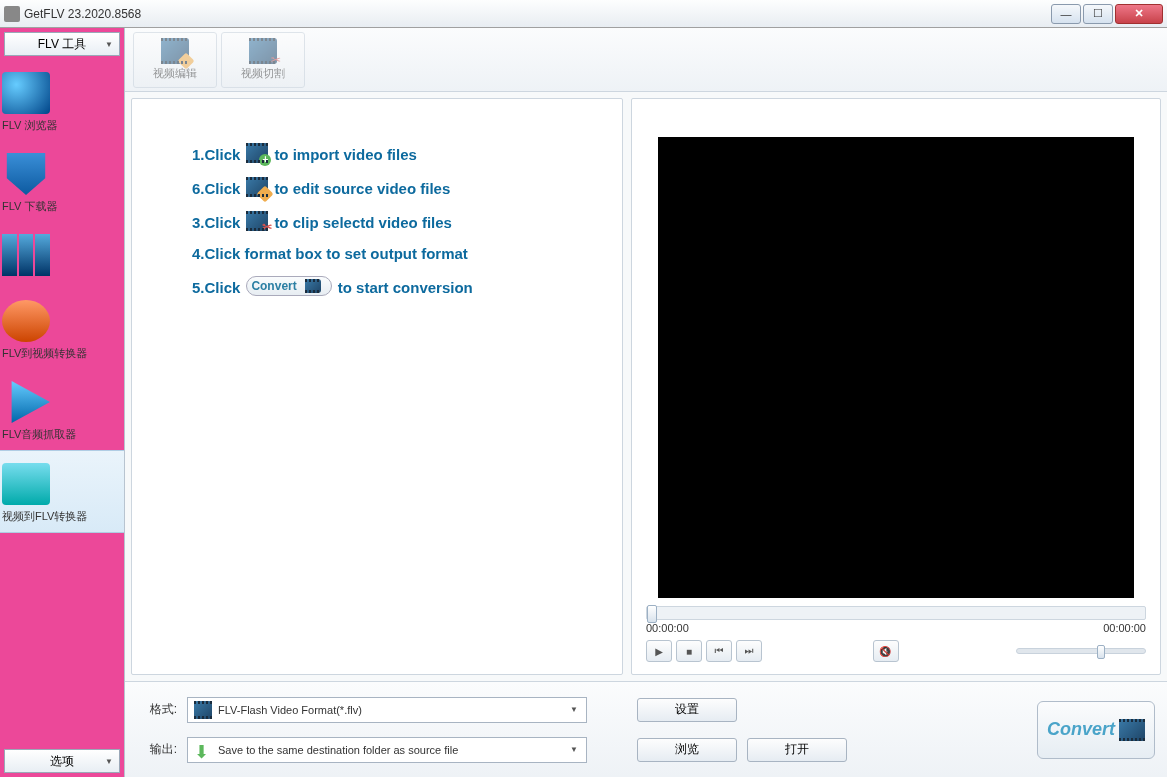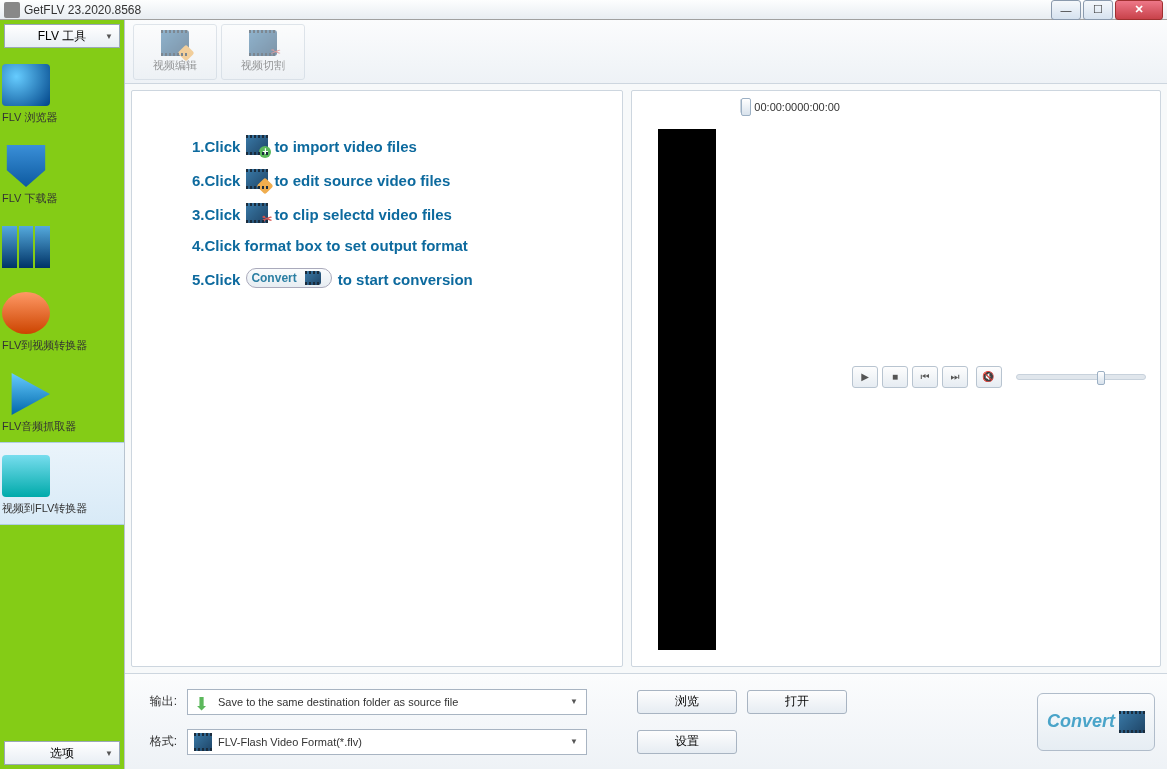--- a/index.html
+++ b/index.html
@@ -1,31 +1,31 @@
 <!DOCTYPE html>
 <html><head>
 <meta charset="utf-8">
 <style>
 * { margin: 0; padding: 0; box-sizing: border-box; font-family: "Microsoft YaHei", Tahoma, Arial, sans-serif; }
 body { background: #fff; width: 1167px; height: 777px; overflow: hidden; }
 
 
-.titlebar { height: 20px; background: linear-gradient(#fdfefe, #e8edf2); border-bottom: 1px solid #a0a0a0; display: flex; align-items: center; padding: 0 4px; }
+.titlebar { height: 28px; background: linear-gradient(#fdfefe, #e8edf2); border-bottom: 1px solid #a0a0a0; display: flex; align-items: center; padding: 0 4px; }
 .titlebar-icon { width: 16px; height: 16px; margin-right: 4px; background: #888; border-radius: 2px; }
 .titlebar-text { font-size: 12px; color: #333; flex: 1; }
 .win-controls { display: flex; gap: 2px; }
 .win-btn { width: 30px; height: 20px; border: 1px solid #8a9aad; border-radius: 3px; display: flex; align-items: center; justify-content: center; font-size: 11px; }
 .win-btn.min { background: linear-gradient(#f5f8fb,#d6e2ef); color:#333;}
 .win-btn.max { background: linear-gradient(#f5f8fb,#d6e2ef); color:#333;}
 .win-btn.close { width: 48px; background: linear-gradient(#e78, #c8424a); border-color:#a03030; color:#fff; font-weight:bold;}
 
 .app-body { display: flex; height: calc(100% - 28px); background: #f7f9fa; }
 
 
-.sidebar { width: 125px; border-right: 1px solid #b8c4d0; display: flex; flex-direction: column; background:#84cc16;}
+.sidebar { width: 125px; border-right: 1px solid #b8c4d0; display: flex; flex-direction: column; background:#ec4899;}
 .side-dropdown { height: 24px; margin: 4px; border: 1px solid #9aa8b8; background: linear-gradient(#fff,#e8eef4); display:flex; align-items:center; justify-content:center; font-size:12px; position:relative;}
 .side-dropdown::after { content:"▼"; font-size:8px; position:absolute; right:6px; color:#555;}
 .side-items { flex:1; overflow:hidden; }
 .side-item { display:flex; flex-direction:column; align-items:flex-start; padding: 12px 2px 8px; cursor:pointer;}
 .side-item.active { background: linear-gradient(#eaf4fb,#d8eaf7); border-top:1px solid #b0cde4; border-bottom:1px solid #b0cde4;}
 .side-icon { width: 48px; height: 42px; margin-bottom:4px; border-radius:4px;}
 .side-label { font-size:11px; color:#333; text-align:center; }
 
 
 .main { flex:1; display:flex; flex-direction:column; }
@@ -36,21 +36,21 @@
 .tool-label { font-size:11px; color:#444; }
 
 .content-row { flex:1; display:flex; gap:8px; padding:6px; }
 .left-panel { flex:1; border:1px solid #cdd6df; background:#fff; border-radius:2px; padding: 30px 20px 20px 20px; }
 .gs-title { font-family: Arial; font-size:26px; font-weight:bold; font-style:italic; color:#0d6a9e; margin: 60px 0 18px 60px;}
 .gs-line { font-size:15px; font-weight:bold; color:#0d6a9e; margin: 14px 0 14px 40px; display:flex; align-items:flex-end;}
 .gs-line .inline-icon { width:22px; height:20px; margin: 0 6px; display:inline-block; vertical-align:middle;}
 .gs-line .conv-mini { border:1px solid #aab; border-radius:10px; padding:2px 4px; display:flex; align-items:center; background:linear-gradient(#fafcfd,#e7edf2);}
 .conv-mini-text { color:#2b7fa3; font-size:12px; font-weight:bold; margin-right:2px;}
 
-.right-panel { width: 530px; border:1px solid #cdd6df; background:#fff; border-radius:2px; display:flex; flex-direction:row; padding:8px;}
+.right-panel { width: 530px; border:1px solid #cdd6df; background:#fff; border-radius:2px; display:flex; flex-direction:column; padding:8px;}
 .video-box { flex:1; background:#000; margin: 30px 18px 8px 18px;}
 .seek-row { padding: 0 6px; }
 .seek-bar { height:14px; position:relative; border:1px solid #cdd6df; border-radius:2px; background:#eef2f6;}
 .seek-thumb { position:absolute; left:0; top:-2px; width:10px; height:18px; background:linear-gradient(#fff,#d8e2ec); border:1px solid #9cb0c4; border-radius:2px;}
 .time-row { display:flex; justify-content:space-between; font-size:11px; color:#333; padding:2px 6px 6px;}
 .controls-row { display:flex; align-items:center; gap:4px; padding: 0 6px 4px;}
 .ctrl-btn { width:26px; height:22px; border:1px solid #b8c4d0; background:linear-gradient(#fdfdfd,#e6ecf2); border-radius:3px; display:flex; align-items:center; justify-content:center; font-size:10px; color:#555;}
 .ctrl-spacer { flex:1; }
 .vol-bar { width:130px; height:6px; background:#e0e6ec; border:1px solid #c8d2dc; border-radius:3px; position:relative; margin-left:6px;}
 .vol-thumb { position:absolute; right:40px; top:-4px; width:8px; height:14px; background:linear-gradient(#fff,#d8e2ec); border:1px solid #9cb0c4; border-radius:2px;}
@@ -211,44 +211,44 @@
           <div class="vol-bar">
             <div class="vol-thumb"></div>
           </div>
         </div>
       </div>
     </div>
 
     <div class="bottom-bar">
       <div class="bottom-left">
         <div class="form-row">
+          <div class="form-label">格式:</div>
+          <div class="form-select">
+            <span class="fs-icon film-icon"></span>
+            <span>FLV-Flash Video Format(*.flv)</span>
+          </div>
+          <div style="width:30px;"></div>
+          <div class="btn">
+              <span>设置</span>
+            </div>
+        </div>
+        <div class="form-row">
           <div class="form-label">输出:</div>
           <div class="form-select">
             <span class="fs-icon down-arrow-icon">⬇</span>
             <span>Save to the same destination folder as source file</span>
           </div>
           <div style="width:30px;"></div>
           <div class="btn">
               <span>浏览</span>
             </div>
           <div class="btn">
               <span>打开</span>
             </div>
         </div>
-        <div class="form-row">
-          <div class="form-label">格式:</div>
-          <div class="form-select">
-            <span class="fs-icon film-icon"></span>
-            <span>FLV-Flash Video Format(*.flv)</span>
-          </div>
-          <div style="width:30px;"></div>
-          <div class="btn">
-              <span>设置</span>
-            </div>
-        </div>
       </div>
       <div class="convert-btn">
         <span class="convert-text">Convert</span>
         <span class="film-icon" style="width:26px;height:22px;"></span>
       </div>
     </div>
   </div>
 </div>
 
 </body></html>

